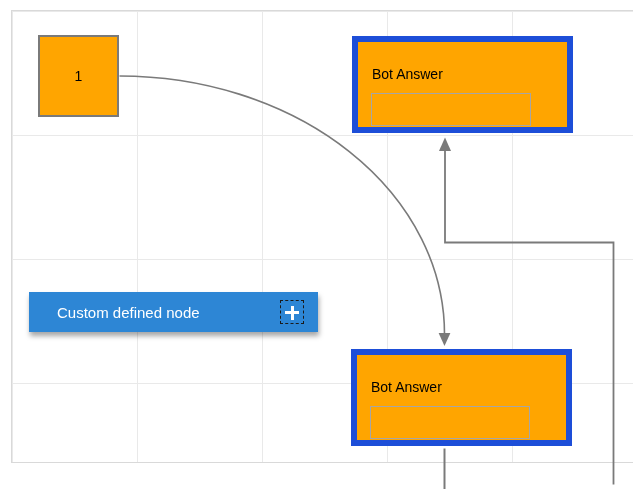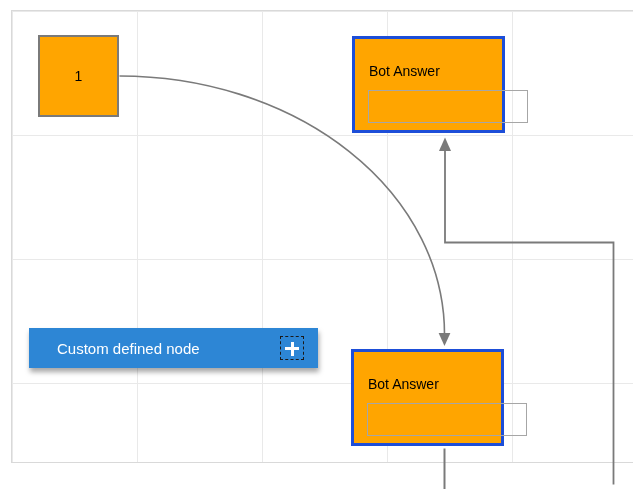--- a/index.html
+++ b/index.html
@@ -51,23 +51,23 @@
     width: 81px;
     height: 82px;
     border: 2px solid #7a7a7a;
     display: flex;
     align-items: center;
     justify-content: center;
     font-size: 14px;
     color: #000000;
   }
   .bot-node {
-    width: 153px;
+    width: 221px;
     height: 97px;
-    border: 3px solid #1d4ed8;
+    border: 6px solid #1d4ed8;
   }
   .bot-node.top { left: 352px; top: 36px; }
   .bot-node.bottom { left: 351px; top: 349px; }
   .bot-label {
     position: absolute;
     left: 14px;
     top: 24px;
     font-size: 14px;
     color: #000000;
     white-space: nowrap;
@@ -85,21 +85,20 @@
   .custom-node {
     left: 29px;
     top: 292px;
     width: 289px;
     height: 40px;
     box-shadow: 1px 4px 5px rgba(0,0,0,0.35);
     display: flex;
     align-items: center;
     padding-left: 28px;
     box-sizing: border-box;
-    margin-top: 36px;
   }
   .custom-label {
     font-size: 15px;
     color: #ffffff;
     flex: 1 1 auto;
     white-space: nowrap;
   }
   .plus-icon {
     position: relative;
     width: 24px;

